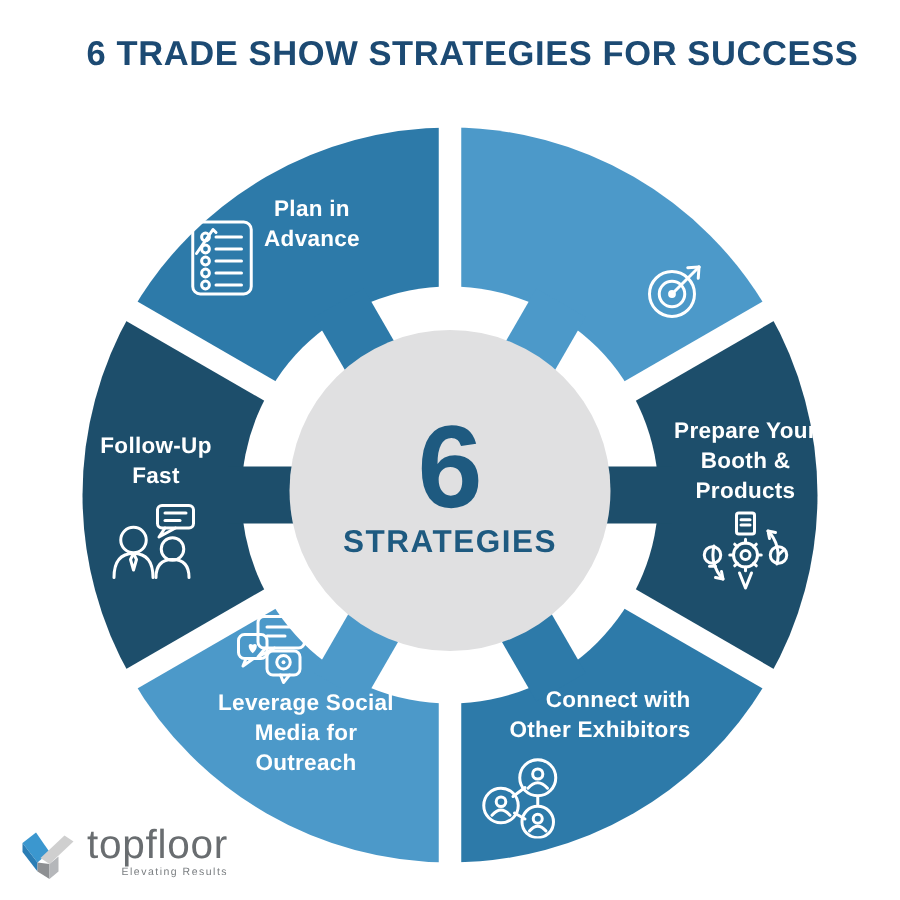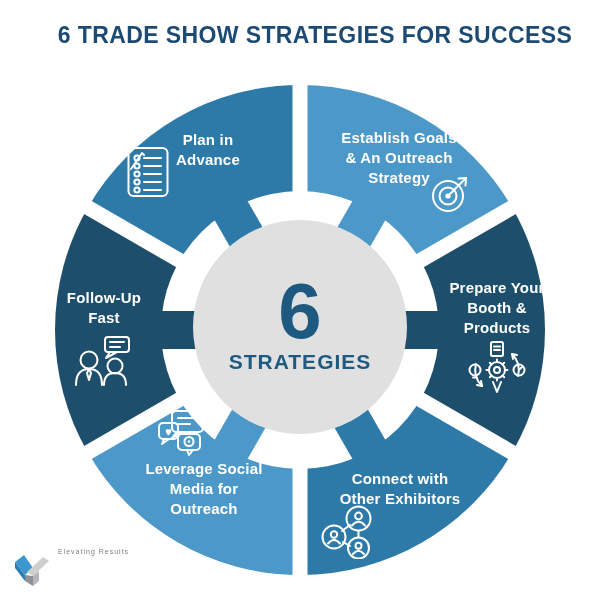--- a/index.html
+++ b/index.html
@@ -57,27 +57,24 @@
     <rect x="281" y="182" width="38" height="46" transform="rotate(330 300 330)" fill="#2d7aa9"></rect>
 
     <circle cx="300" cy="327" r="107" fill="#e0e0e1"></circle>
   </svg>
 
   <div class="center-block">
     <div class="center-number">6</div>
     <div class="center-label">STRATEGIES</div>
   </div>
 
-  <div class="seg-label" style="left:399px;top:158px;">Establish Goals
-&amp; An Outreach
-Strategy</div>
   <div class="seg-label" style="left:497px;top:308px;">Prepare Your
 Booth &amp;
 Products</div>
-  <div class="seg-label" style="left:400px;top:489px;">Connect with
+  <div class="seg-label" style="left:400px;top:477px;text-align:right;">Connect with
 Other Exhibitors</div>
   <div class="seg-label" style="left:204px;top:489px;">Leverage Social
 Media for
 Outreach</div>
   <div class="seg-label" style="left:104px;top:308px;">Follow-Up
 Fast</div>
   <div class="seg-label" style="left:208px;top:150px;">Plan in
 Advance</div>
 
   <svg class="seg-icon" style="left:452px;top:192px;" width="46" height="46" viewBox="0 0 46 46">
@@ -174,17 +171,18 @@
 
   <div class="logo">
     <svg width="40" height="40" viewBox="0 0 40 40">
       <polygon points="1,14 10,7 19,20 11,27" fill="#3b97cf"></polygon>
       <polygon points="1,14 1,20 11,33 11,27" fill="#2a7db5"></polygon>
       <polygon points="13,24 29,9 35,13 19,28" fill="#cfcfcf"></polygon>
       <polygon points="11,27 19,28 19,38 11,33" fill="#8e9093"></polygon>
       <polygon points="19,28 25,23 25,33 19,38" fill="#b5b7ba"></polygon>
     </svg>
     <div class="logo-text-wrap">
+      <div class="logo-name">topfloor</div>
       <div class="logo-tagline">Elevating Results</div>
     </div>
   </div>
 
 </div>
 
 </body></html>

